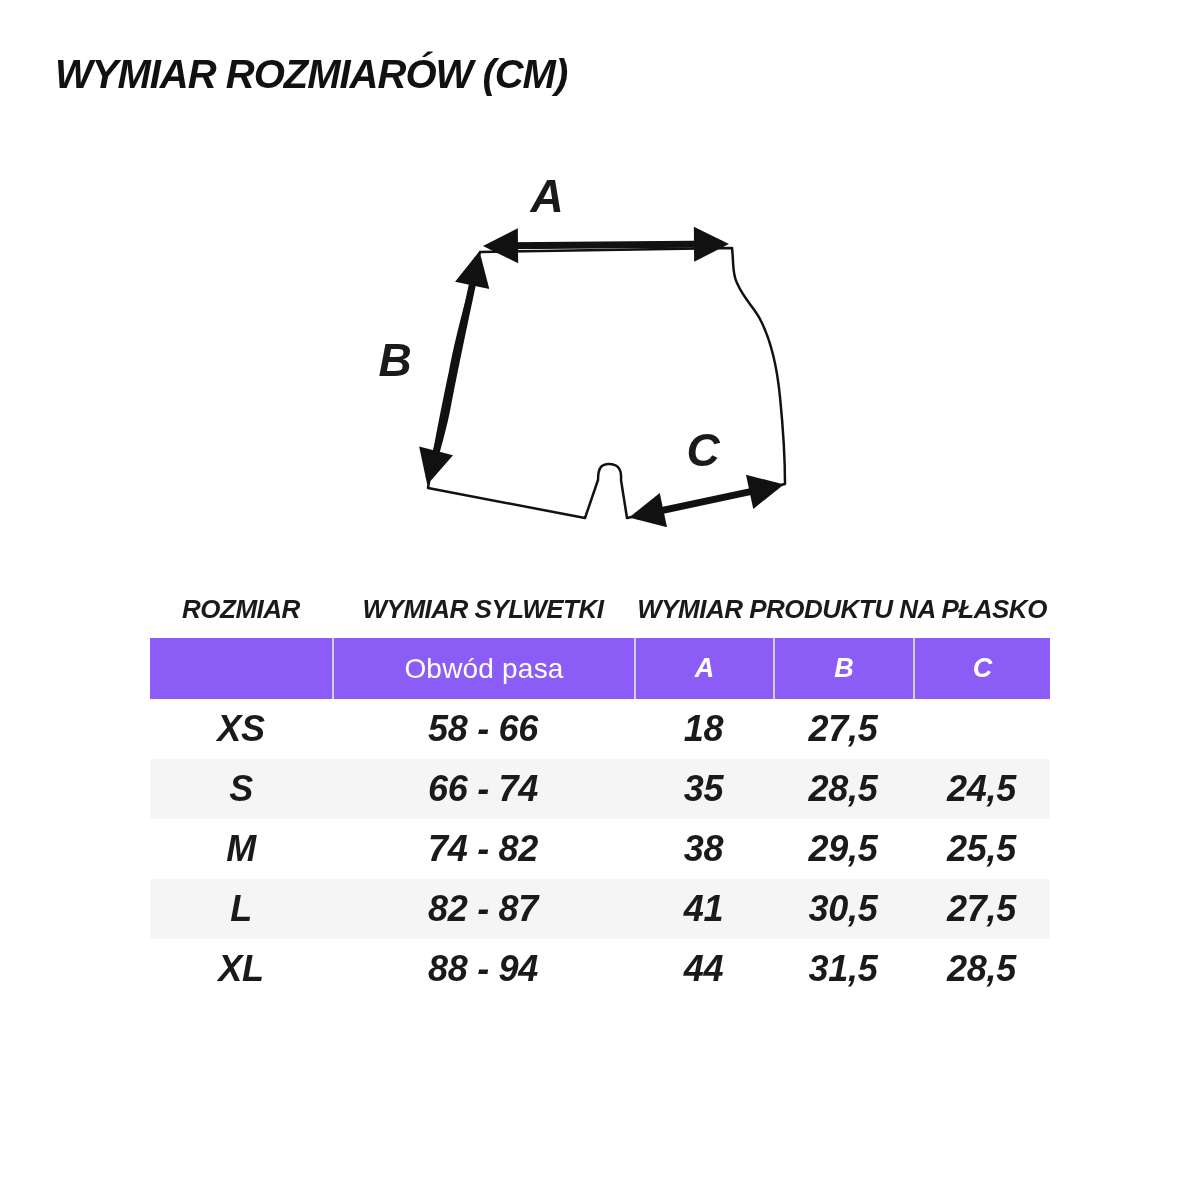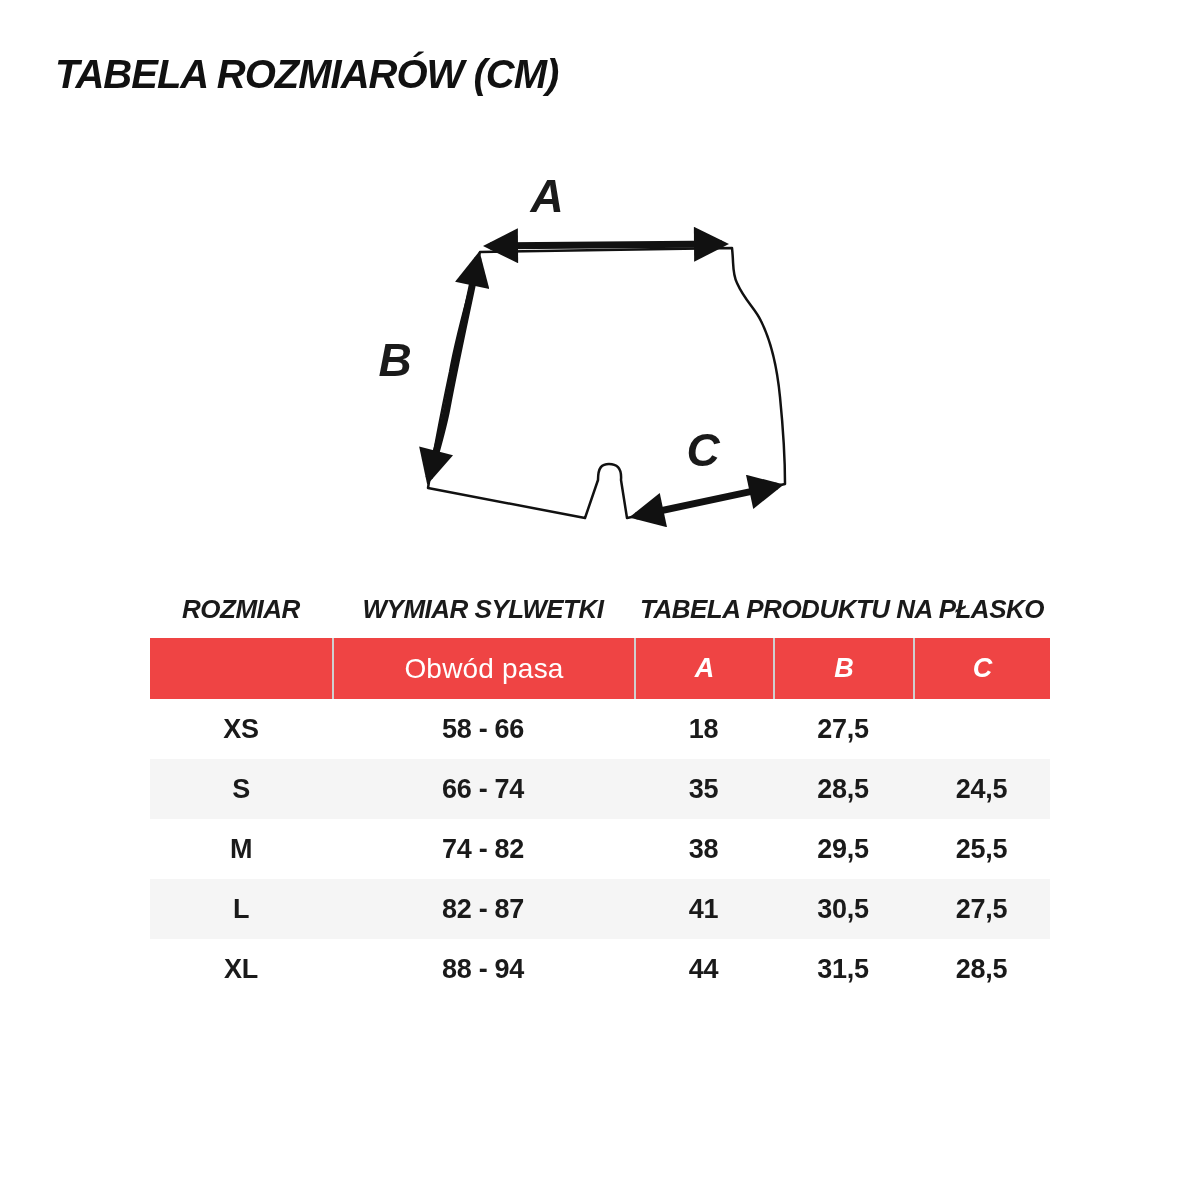--- a/index.html
+++ b/index.html
@@ -77,21 +77,21 @@
     font-style: italic;
     letter-spacing: -0.5px;
     white-space: nowrap;
     color: #1a1a1a;
   }
 
   .head-row {
     display: grid;
     grid-template-columns: 182px 302px 139px 140px 137px;
     height: 61px;
-    background: #ef4444;
+    background: #8b5cf6;
   }
   .head-row .cell {
     display: flex;
     align-items: center;
     justify-content: center;
     color: #ffffff;
     font-size: 27px;
     font-weight: bold;
     font-style: italic;
   }
@@ -106,32 +106,33 @@
   .data-row {
     display: grid;
     grid-template-columns: 182px 302px 139px 140px 137px;
     height: 60px;
   }
   .data-row.alt { background: #f5f5f5; }
   .data-row .cell {
     display: flex;
     align-items: center;
     justify-content: center;
-    font-size: 27px;
-    font-weight: bold;
+    font-size: 36px;
+    font-weight: bold;
+    font-style: italic;
     letter-spacing: -0.3px;
     white-space: nowrap;
   }
 </style>
 </head>
 <body>
 
 <div class="canvas">
 
-  <div class="page-title">TABELA ROZMIARÓW (CM)</div>
+  <div class="page-title">WYMIAR ROZMIARÓW (CM)</div>
 
   <div class="diagram">
     <svg viewBox="0 0 480 400" width="480" height="400">
       <defs>
         <marker id="ah" viewBox="0 0 10 10" refX="8" refY="5" markerWidth="5.5" markerHeight="5" orient="auto-start-reverse">
           <path d="M0,0 L10,5 L0,10 z" fill="#111111"></path>
         </marker>
       </defs>
 
       <path class="outline" d="M 120 92
@@ -160,21 +161,21 @@
       <text class="measure-label" x="35" y="216">B</text>
       <text class="measure-label" x="343" y="306">C</text>
     </svg>
   </div>
 
   <div class="size-table">
 
     <div class="group-row">
       <div class="gcell">ROZMIAR</div>
       <div class="gcell">WYMIAR SYLWETKI</div>
-      <div class="gcell">TABELA PRODUKTU NA PŁASKO</div>
+      <div class="gcell">WYMIAR PRODUKTU NA PŁASKO</div>
     </div>
 
     <div class="head-row">
       <div class="cell"></div>
       <div class="cell waist">Obwód pasa</div>
       <div class="cell">A</div>
       <div class="cell">B</div>
       <div class="cell">C</div>
     </div>
 

